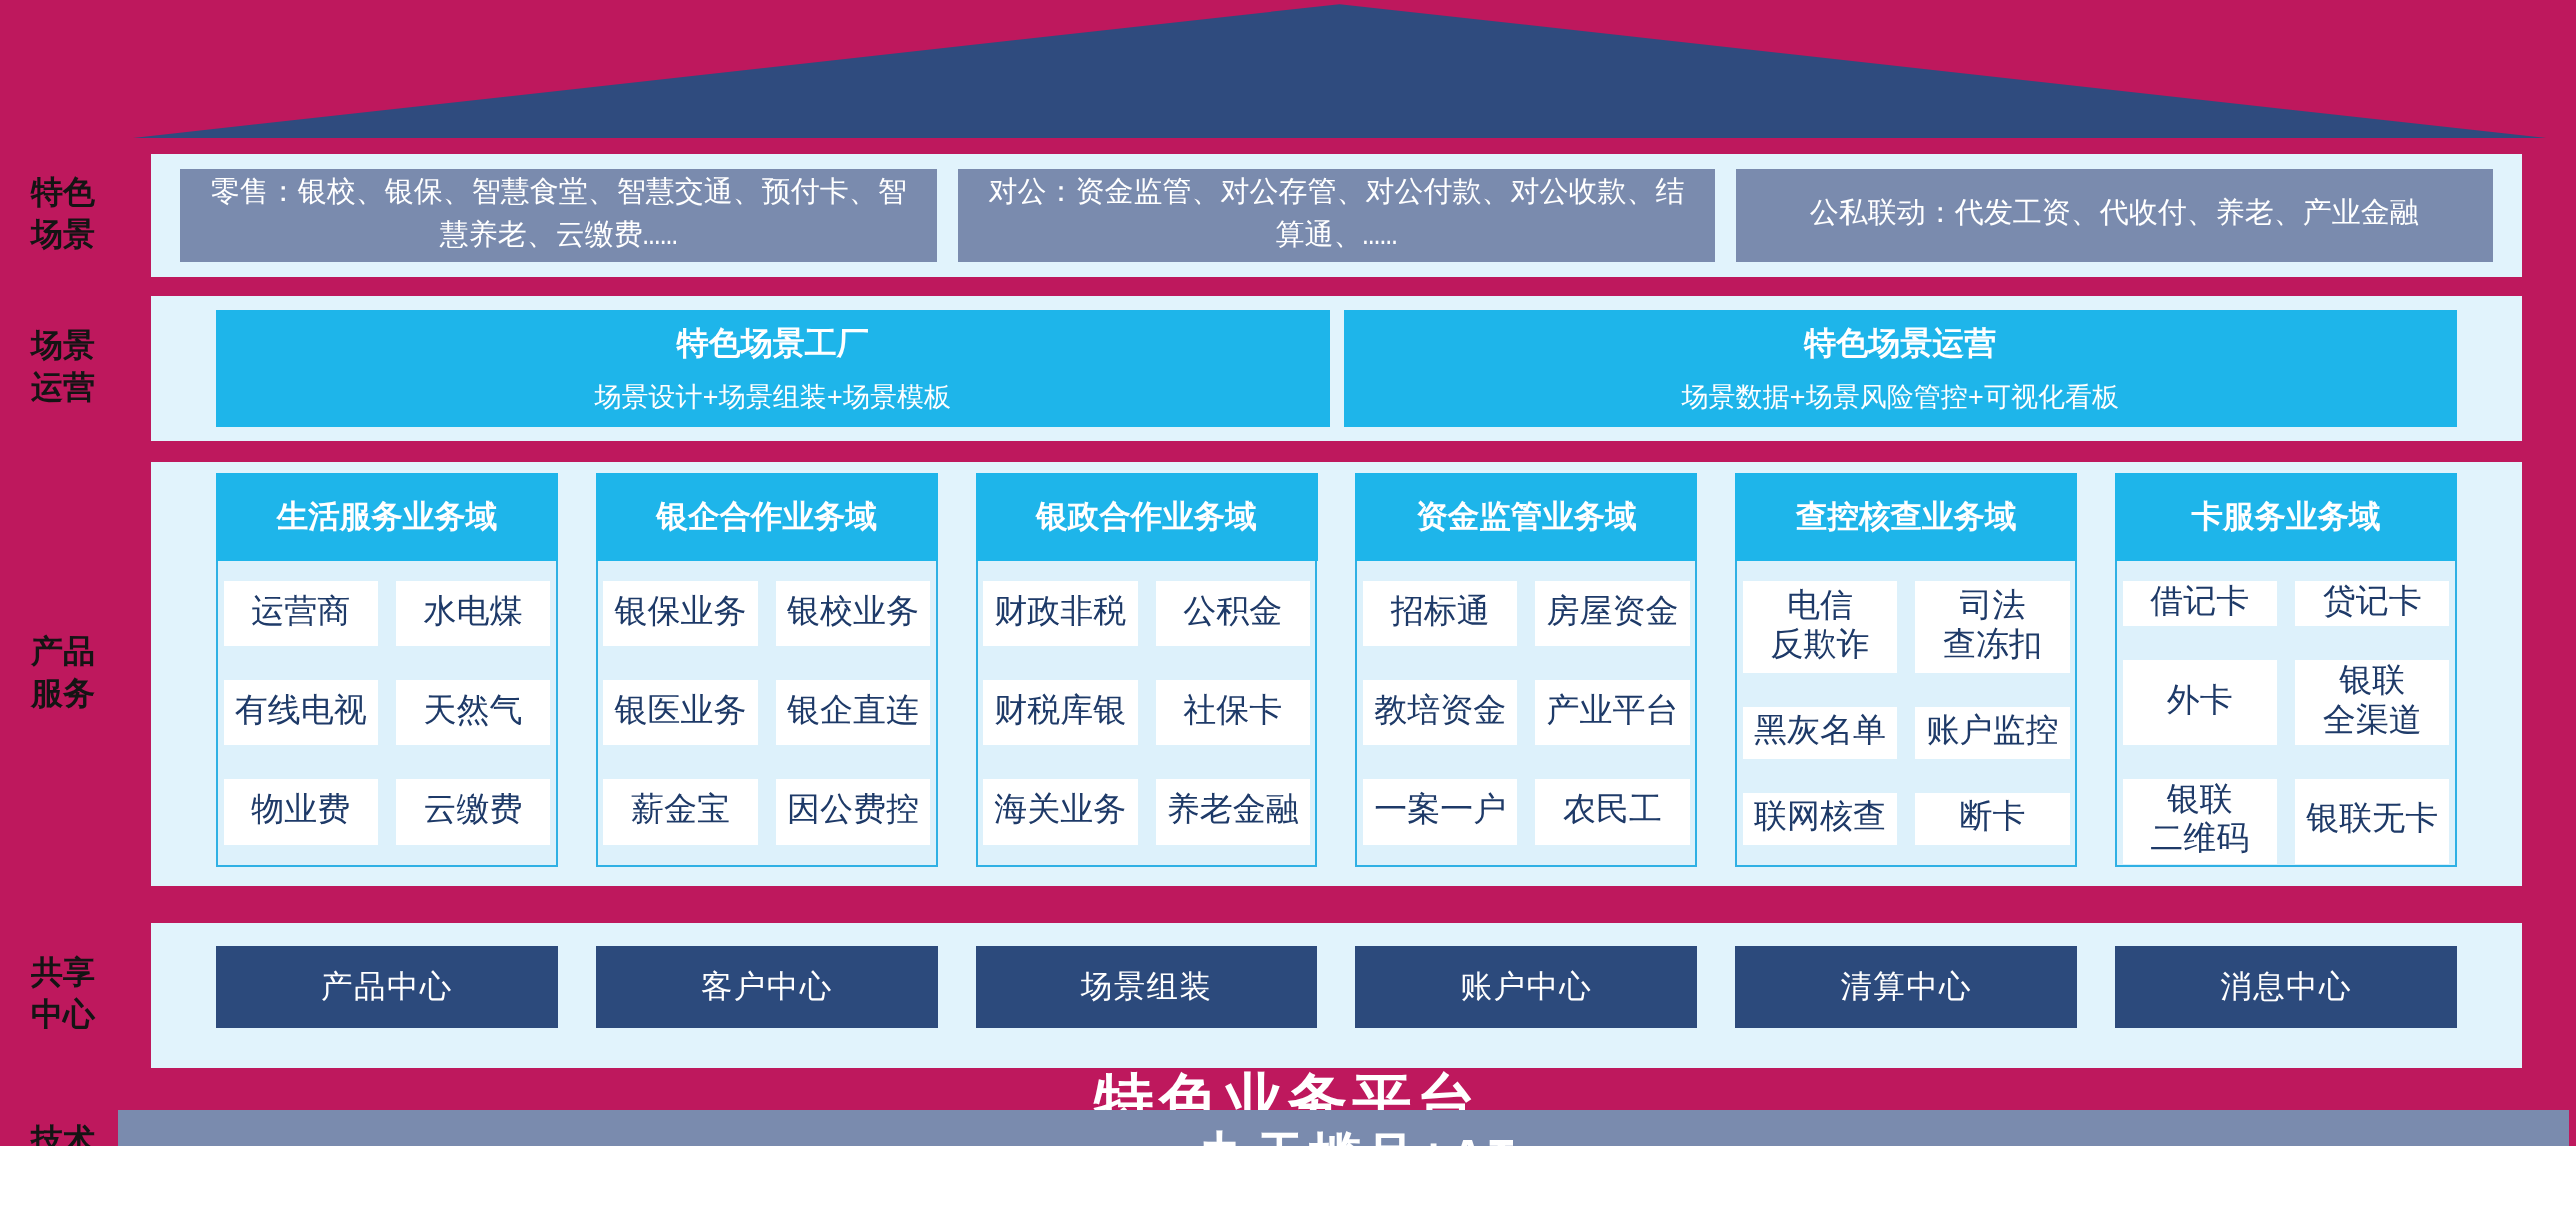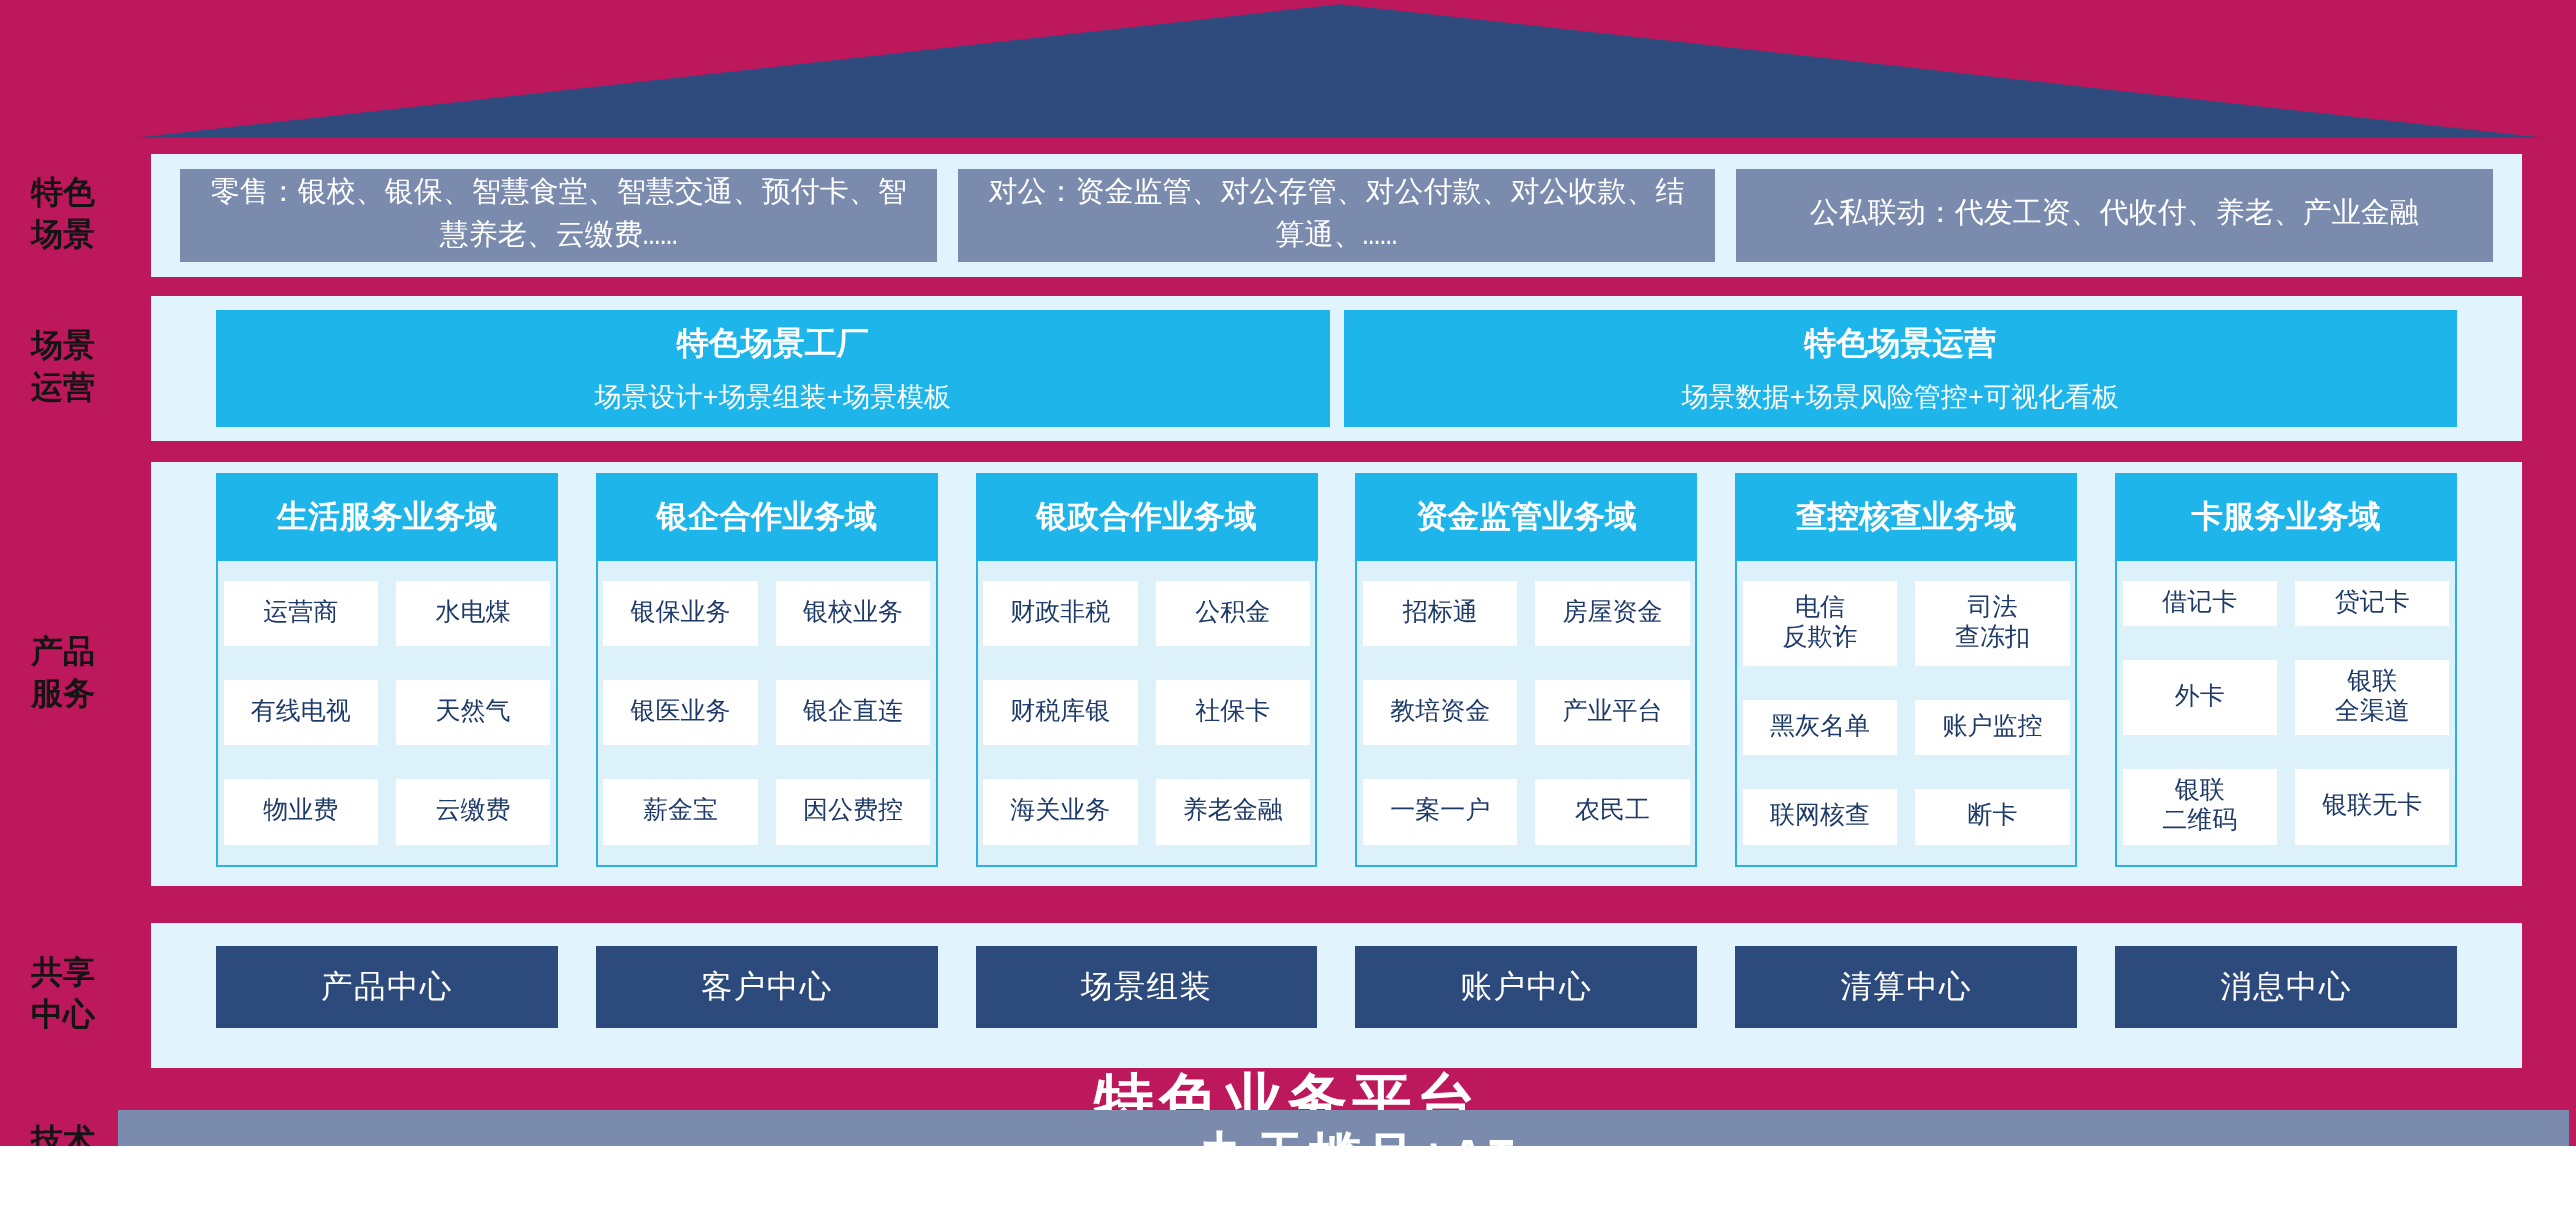--- a/index.html
+++ b/index.html
@@ -56,21 +56,21 @@
     display:flex;align-items:center;justify-content:center;
     font-size:31.5px;font-weight:bold;margin:-2.1px -2.1px 0 -2.1px;
   }
   .prod-body{
     flex:1;display:grid;grid-template-columns:1fr 1fr;
     gap:34px 18px;padding:20.5px 5.5px;box-sizing:border-box;
   }
   .prod-cell{
     background:#ffffff;color:#1E3A68;
     display:flex;align-items:center;justify-content:center;
-    text-align:center;font-size:25px;line-height:1.2;white-space:pre-line;
+    text-align:center;font-size:33px;line-height:1.2;white-space:pre-line;
     padding:2.7px 1.4px;
   }
   .band-share{top:923px;height:145px;gap:38px;padding:23px 65px 40px;}
   .share-box{
     flex:1;background:#2C4A7C;color:#ffffff;
     display:flex;align-items:center;justify-content:center;
     font-size:31.5px;letter-spacing:1.4px;
   }
   
   .tech-bar{

